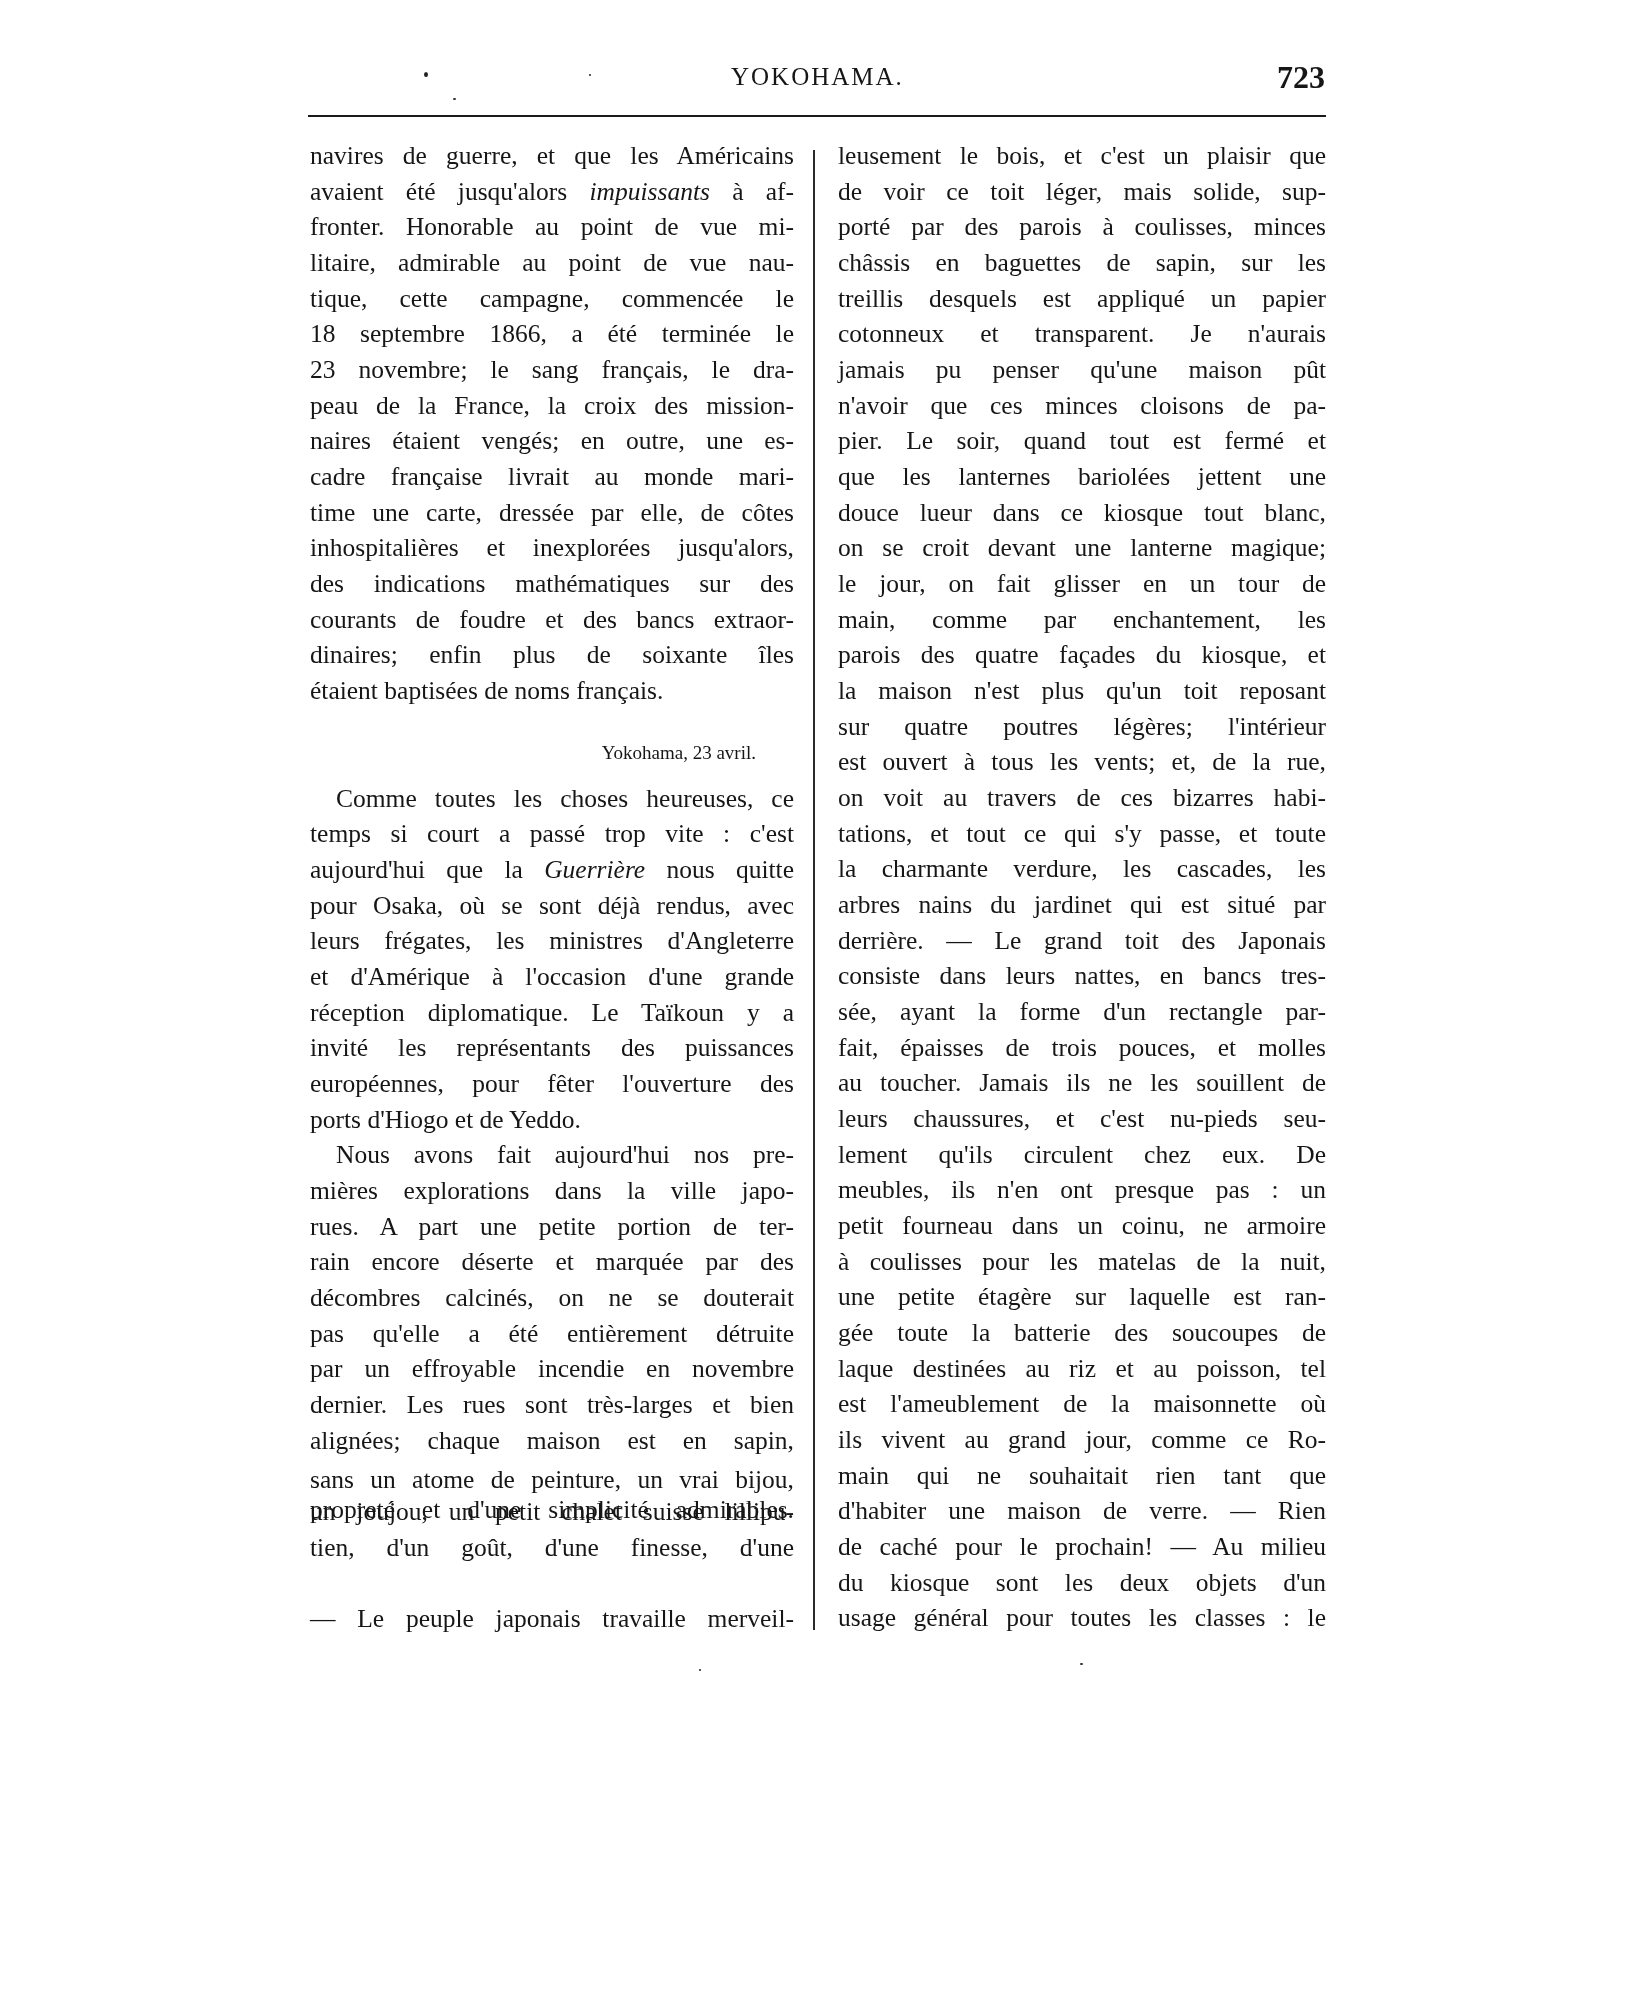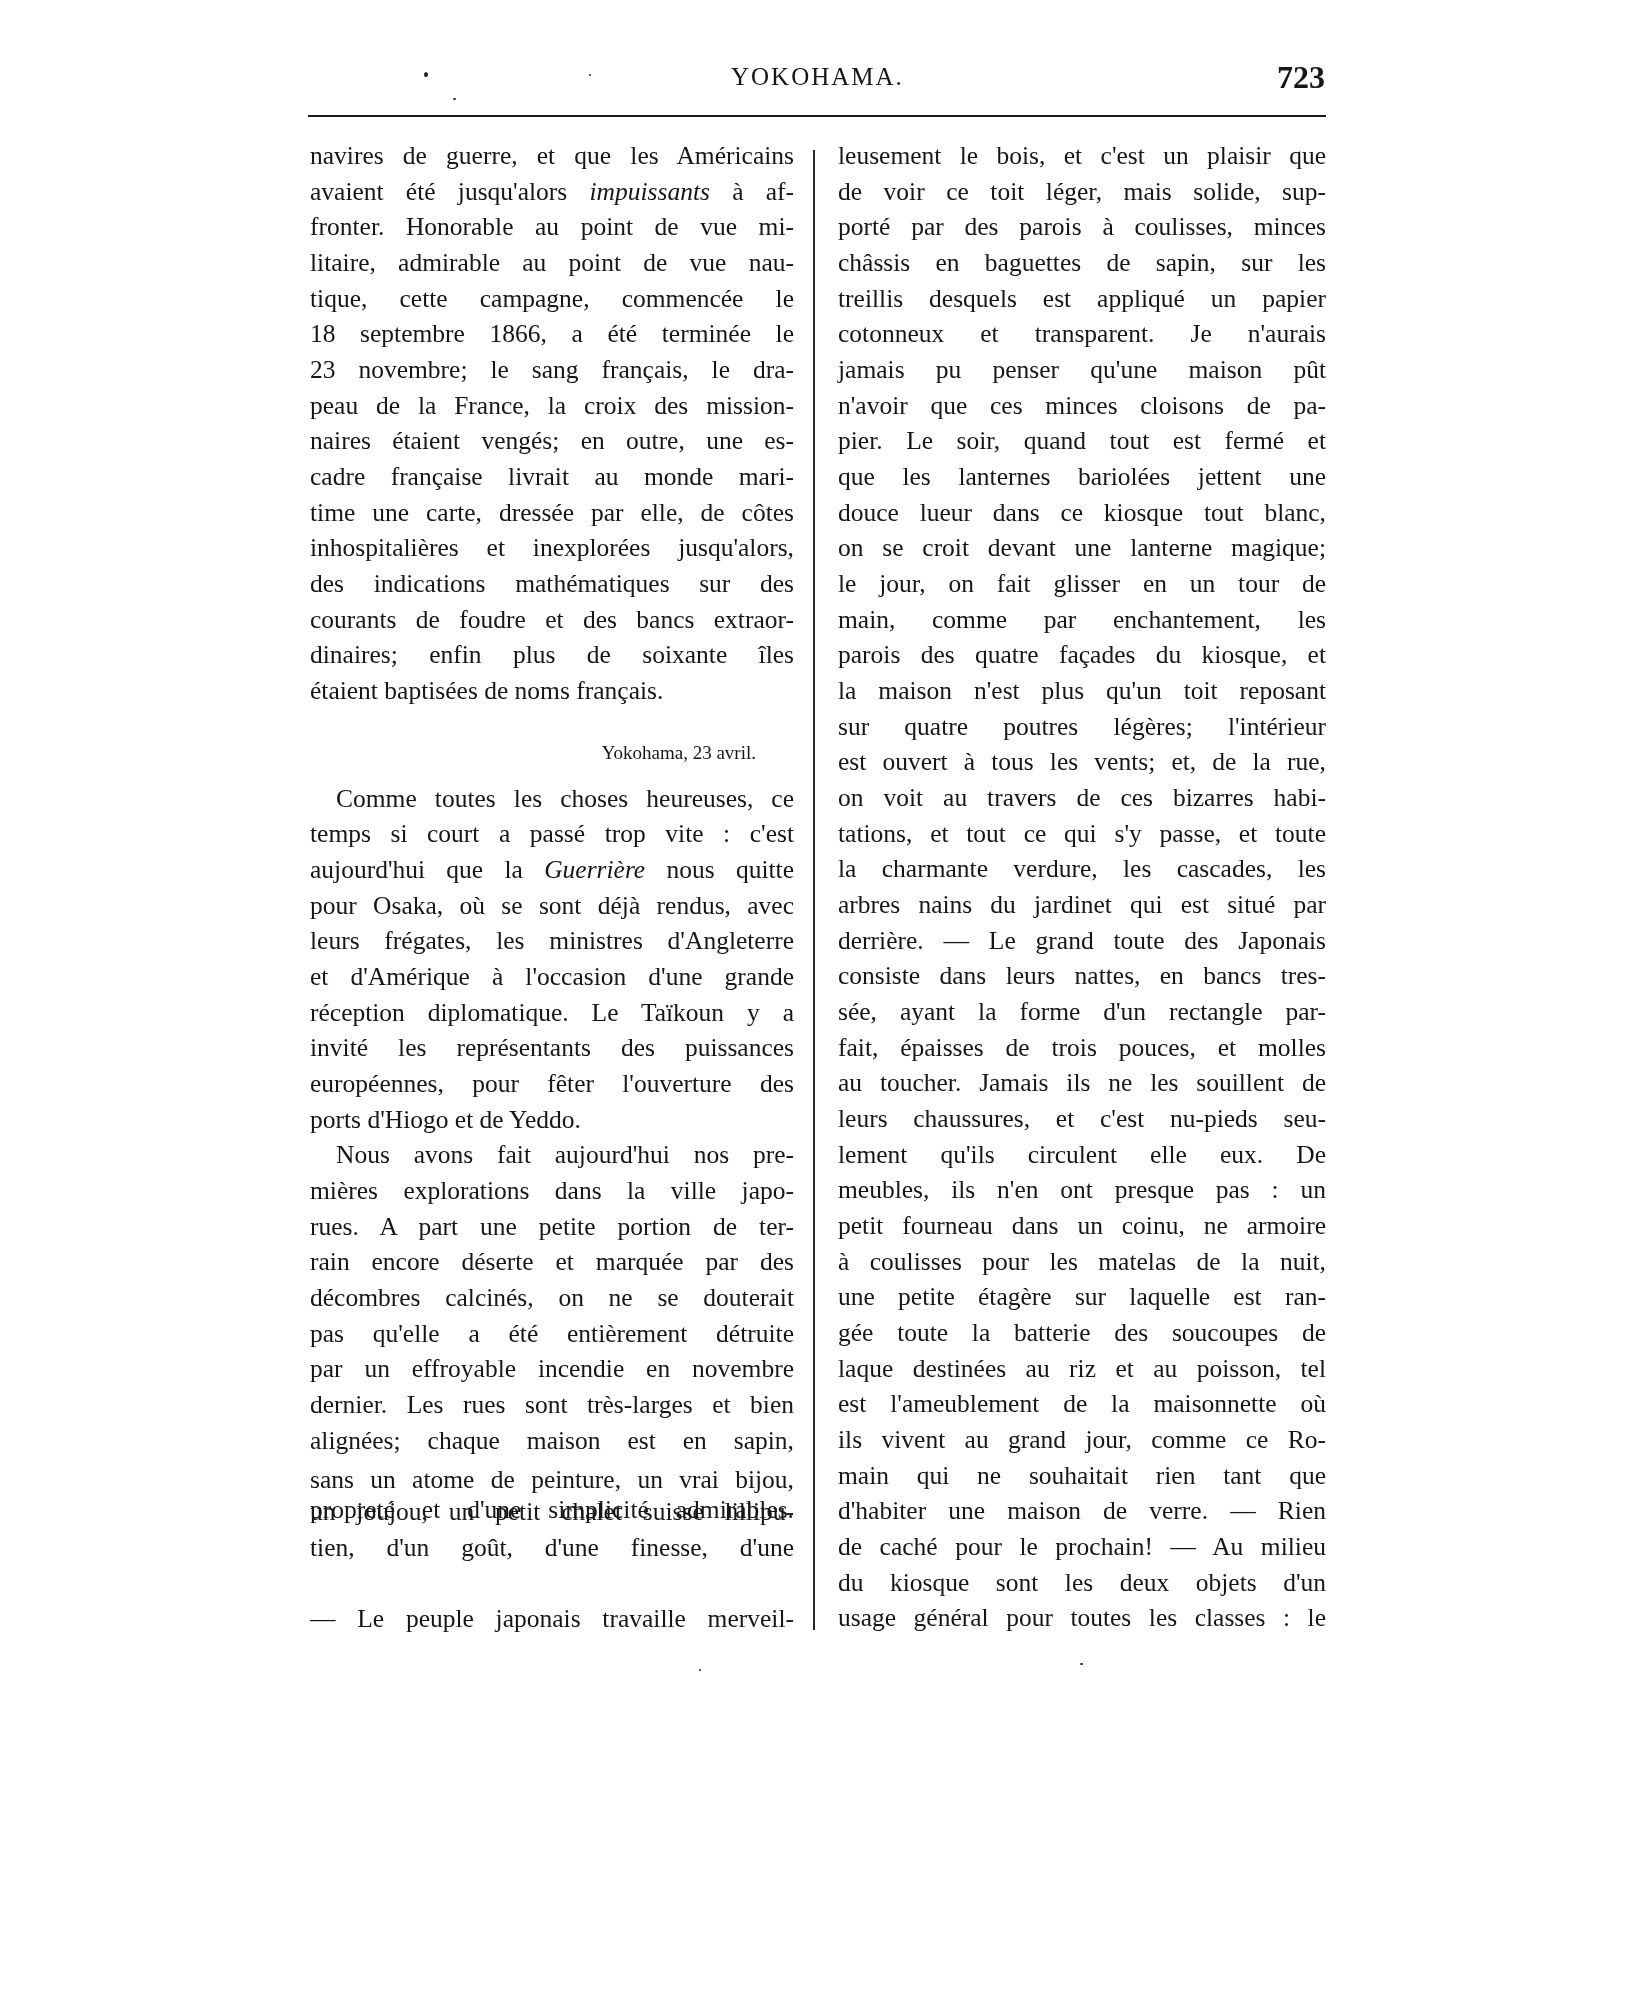--- a/index.html
+++ b/index.html
@@ -182,27 +182,27 @@
     <div class="line" style="top:566px">le jour, on fait glisser en un tour de</div>
     <div class="line" style="top:602px">main, comme par enchantement, les</div>
     <div class="line" style="top:637px">parois des quatre façades du kiosque, et</div>
     <div class="line" style="top:673px">la maison n'est plus qu'un toit reposant</div>
     <div class="line" style="top:709px">sur quatre poutres légères; l'intérieur</div>
     <div class="line" style="top:744px">est ouvert à tous les vents; et, de la rue,</div>
     <div class="line" style="top:780px">on voit au travers de ces bizarres habi-</div>
     <div class="line" style="top:816px">tations, et tout ce qui s'y passe, et toute</div>
     <div class="line" style="top:851px">la charmante verdure, les cascades, les</div>
     <div class="line" style="top:887px">arbres nains du jardinet qui est situé par</div>
-    <div class="line" style="top:923px">derrière. — Le grand toute des Japonais</div>
+    <div class="line" style="top:923px">derrière. — Le grand toit des Japonais</div>
     <div class="line" style="top:958px">consiste dans leurs nattes, en bancs tres-</div>
     <div class="line" style="top:994px">sée, ayant la forme d'un rectangle par-</div>
     <div class="line" style="top:1030px">fait, épaisses de trois pouces, et molles</div>
     <div class="line" style="top:1065px">au toucher. Jamais ils ne les souillent de</div>
     <div class="line" style="top:1101px">leurs chaussures, et c'est nu-pieds seu-</div>
-    <div class="line" style="top:1137px">lement qu'ils circulent elle eux. De</div>
+    <div class="line" style="top:1137px">lement qu'ils circulent chez eux. De</div>
     <div class="line" style="top:1172px">meubles, ils n'en ont presque pas : un</div>
     <div class="line" style="top:1208px">petit fourneau dans un coinu, ne armoire</div>
     <div class="line" style="top:1244px">à coulisses pour les matelas de la nuit,</div>
     <div class="line" style="top:1279px">une petite étagère sur laquelle est ran-</div>
     <div class="line" style="top:1315px">gée toute la batterie des soucoupes de</div>
     <div class="line" style="top:1351px">laque destinées au riz et au poisson, tel</div>
     <div class="line" style="top:1386px">est l'ameublement de la maisonnette où</div>
     <div class="line" style="top:1422px">ils vivent au grand jour, comme ce Ro-</div>
     <div class="line" style="top:1458px">main qui ne souhaitait rien tant que</div>
     <div class="line" style="top:1493px">d'habiter une maison de verre. — Rien</div>

